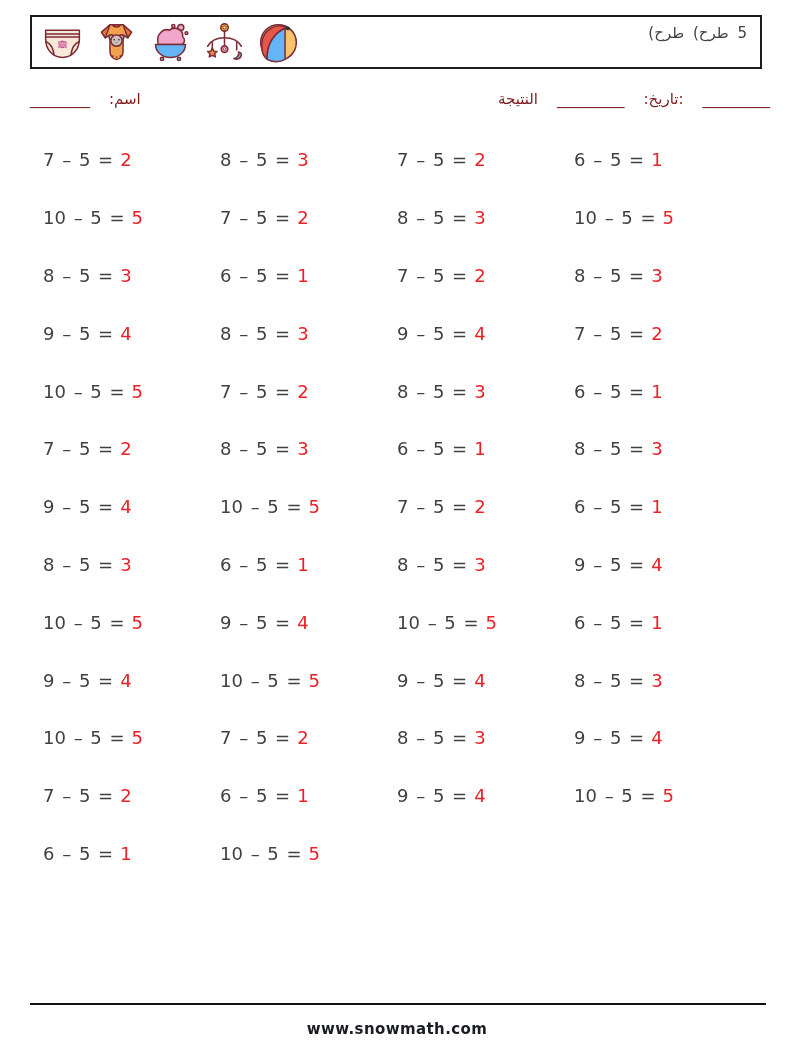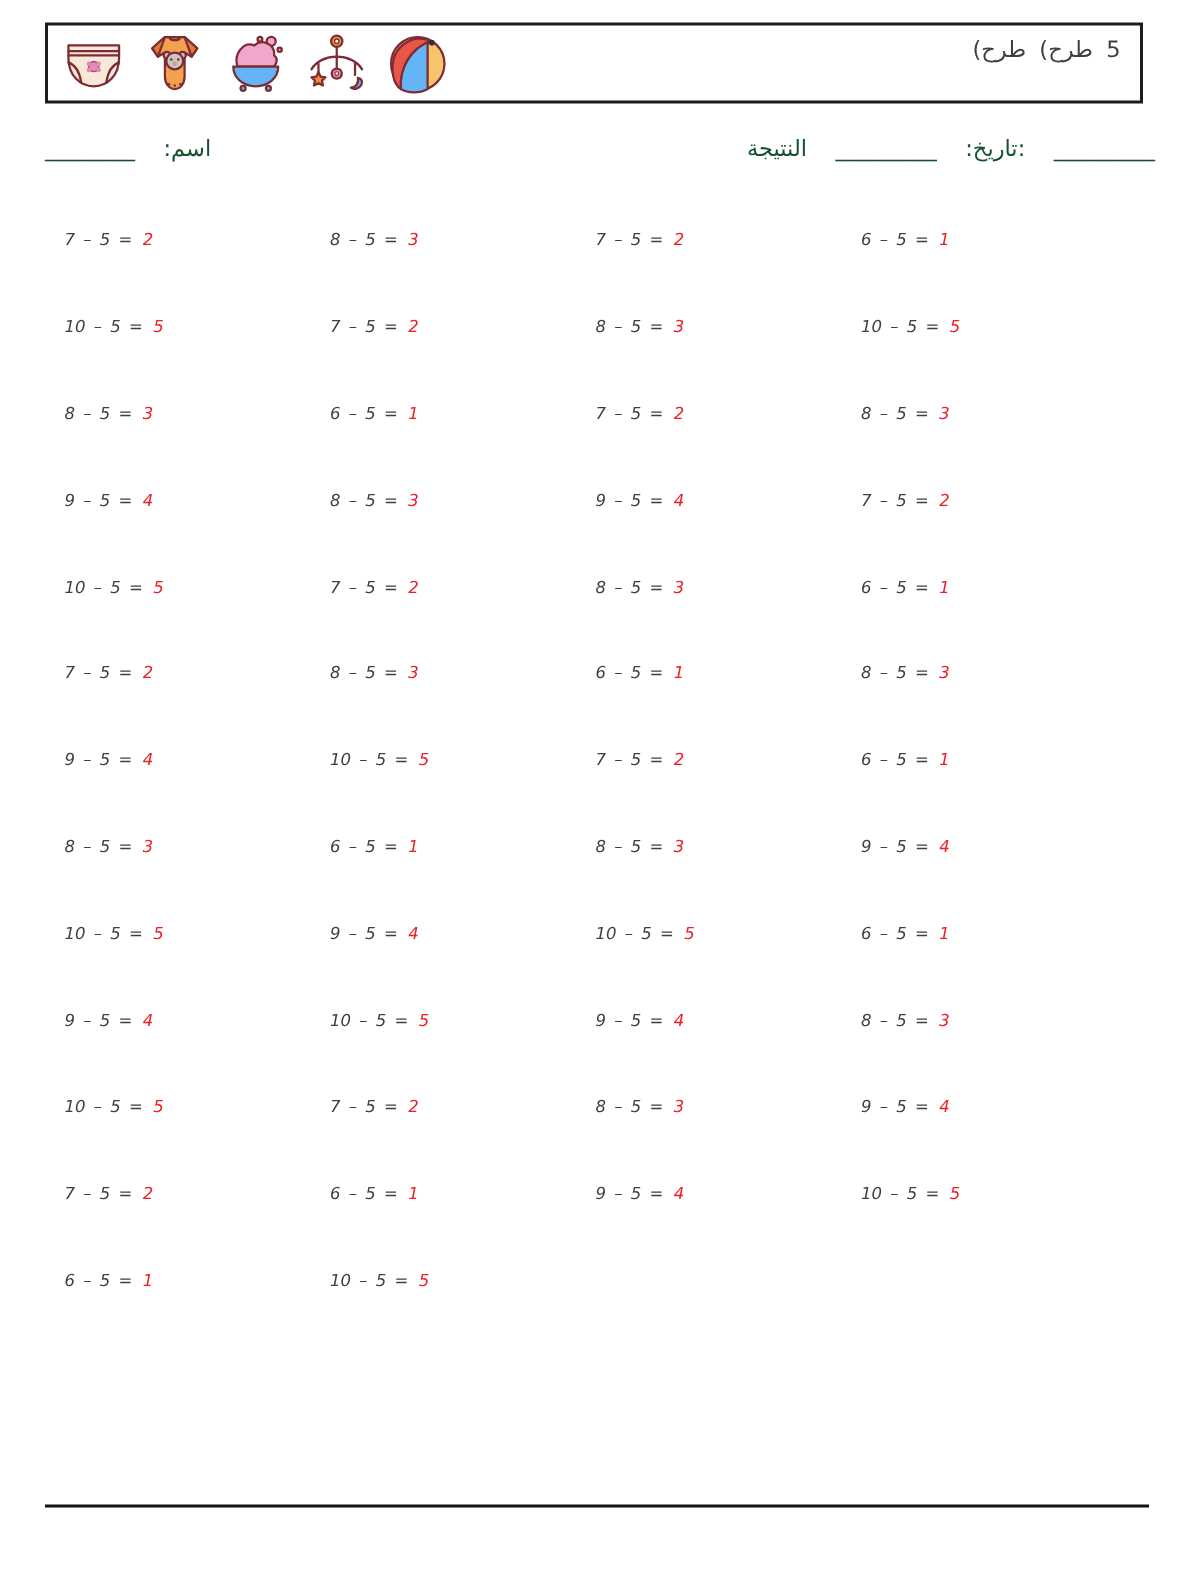--- a/index.html
+++ b/index.html
@@ -16,35 +16,35 @@
   .hdr-icon{width:45px;height:45px;display:block;}
   #sheet-title{
     position:absolute;right:13px;top:7px;font-size:15px;color:#404040;
     direction:ltr;white-space:nowrap;
   }
   #sheet-title span{unicode-bidi:isolate;direction:ltr;margin-left:4px;}
   
   #fields-row{
     position:absolute;left:30px;right:24px;top:90px;height:24px;
     display:flex;justify-content:space-between;align-items:baseline;
-    font-size:15px;color:#14532d;direction:ltr;
+    font-size:15px;color:#7f1d1d;direction:ltr;
   }
   .field-group{display:flex;align-items:baseline;direction:ltr;}
   .field-group span{unicode-bidi:isolate;direction:ltr;white-space:pre;}
   .tok{margin-left:19px;}
   .tok:first-child{margin-left:0;}
   
   #problems-grid{
     position:absolute;left:30px;top:131px;width:736px;
     display:grid;grid-template-columns:177px 177px 177px 205px;
     grid-auto-rows:57.8px;align-items:center;
   }
   .problem{
-    padding-left:13px;font-size:11px;color:#404044;
-    direction:ltr;white-space:nowrap;word-spacing:2px;font-style:italic;
+    padding-left:13px;font-size:18px;color:#404044;
+    direction:ltr;white-space:nowrap;word-spacing:2px;
   }
   .problem .ans{color:#ec2027;margin-left:7px;}
   
   #footer-rule{position:absolute;left:30px;top:1003px;width:736px;height:2px;background:#111111;}
   #footer-url{
     position:absolute;left:0;top:1020px;width:794px;text-align:center;
     font-size:15px;font-weight:bold;color:#191c22;letter-spacing:0.4px;
   }
   .svgline{stroke:#7d2b35;stroke-width:1.6;stroke-linecap:round;stroke-linejoin:round;}
 </style>
@@ -232,14 +232,15 @@
     <div class="problem"><span class="expr">9 – 5 =</span><span class="ans">4</span></div>
 
     <div class="problem"><span class="expr">10 – 5 =</span><span class="ans">5</span></div>
 
     <div class="problem"><span class="expr">6 – 5 =</span><span class="ans">1</span></div>
 
     <div class="problem"><span class="expr">10 – 5 =</span><span class="ans">5</span></div>
   </div>
 
   <div id="footer-rule"></div>
+  <div id="footer-url">www.snowmath.com</div>
 
 </div>
 
 </body></html>

